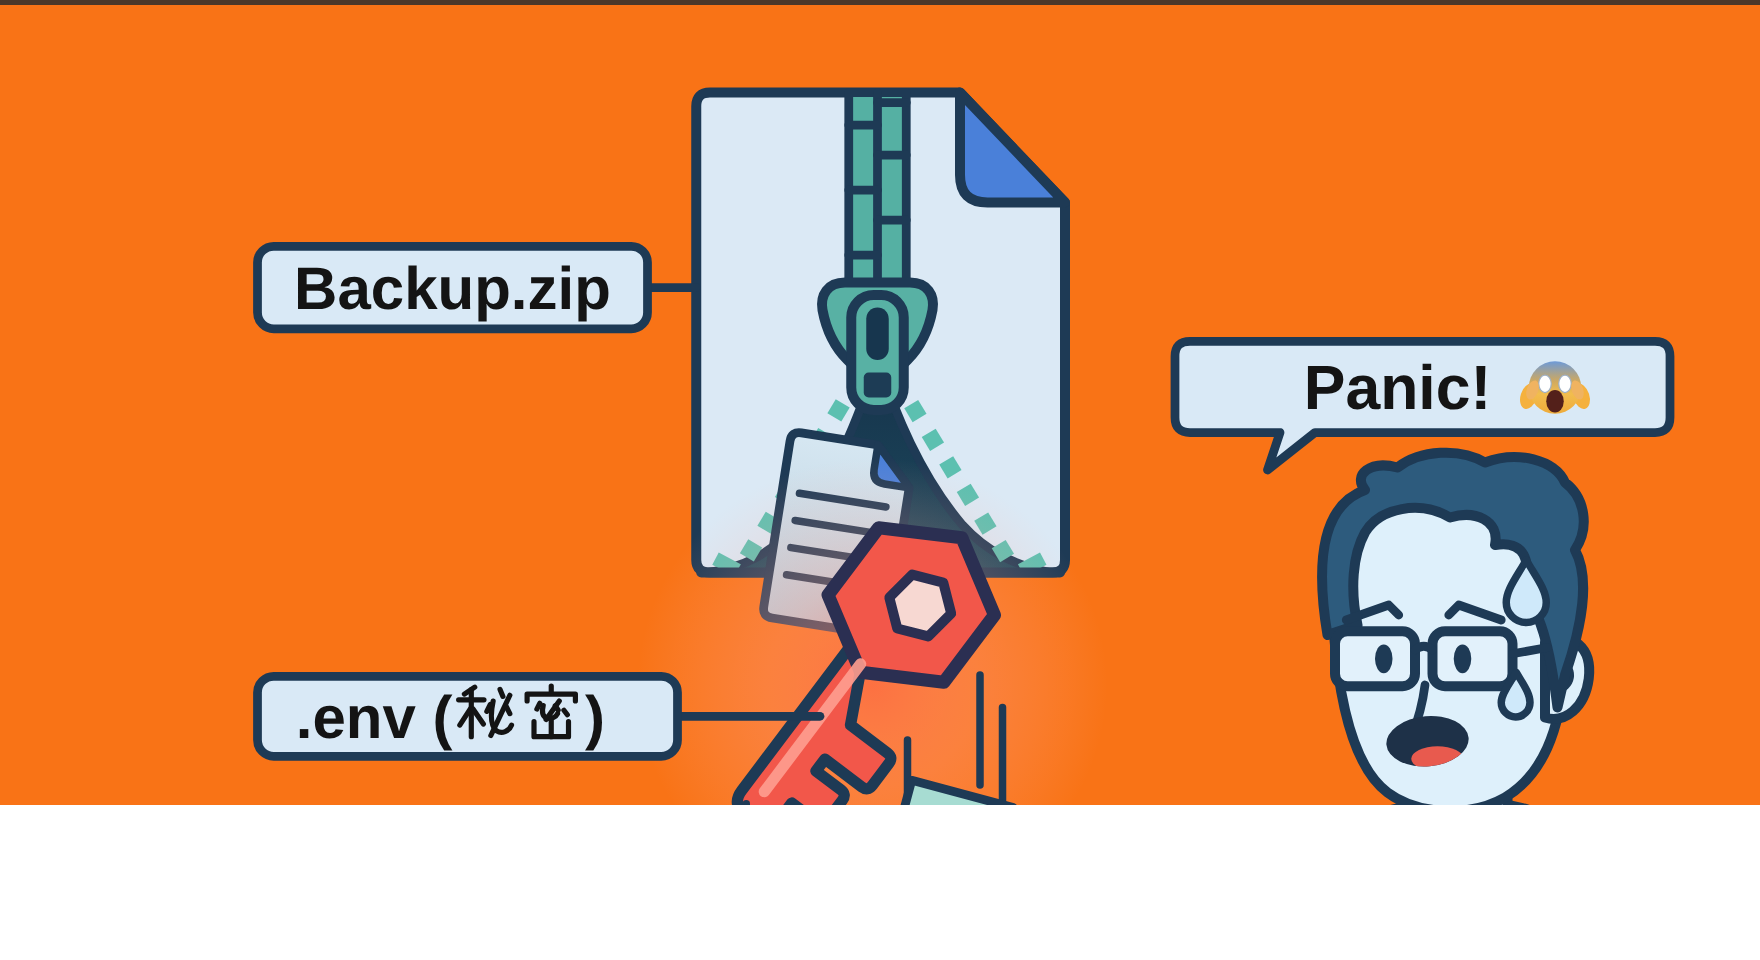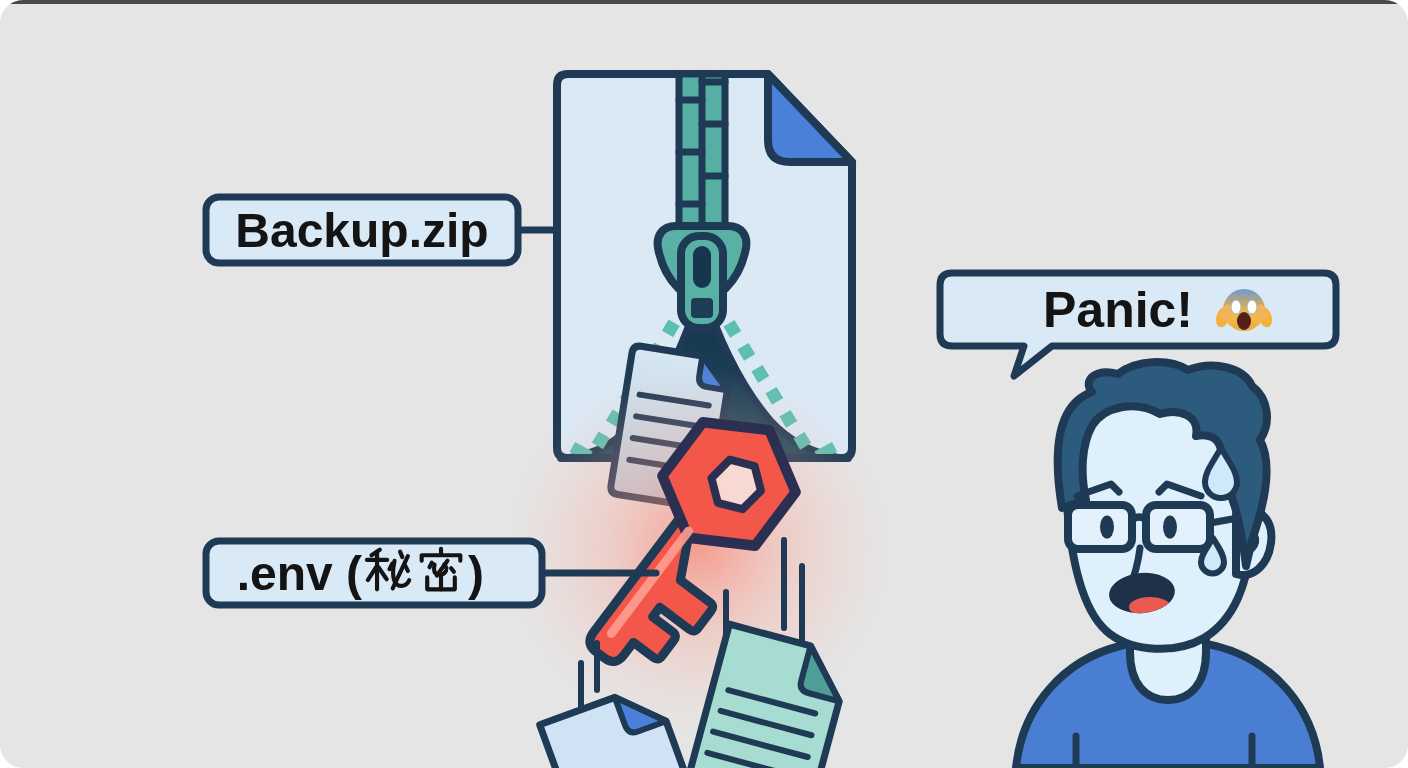--- a/index.html
+++ b/index.html
@@ -1,16 +1,16 @@
 <!DOCTYPE html>
 <html><head>
 <meta charset="utf-8">
 <style>
   html,body{margin:0;padding:0;background:#ffffff;}
-  .stage{position:relative;width:1408px;height:768px;overflow:hidden;background:#e5e5e5;border-radius:23px;}
+  .stage{position:relative;width:1408px;height:644px;overflow:hidden;background:#f97316;}
   svg{display:block;}
   .outl{stroke:#1e3a55;stroke-linejoin:round;stroke-linecap:round;}
   .nofill{fill:none;}
   text.lbl{font-family:"Liberation Sans",sans-serif;font-weight:700;fill:#141414;}
   .kanji path{stroke:#141414;stroke-width:9;stroke-linecap:round;stroke-linejoin:round;fill:none;}
 </style>
 </head>
 <body>
 
 <div class="stage">

